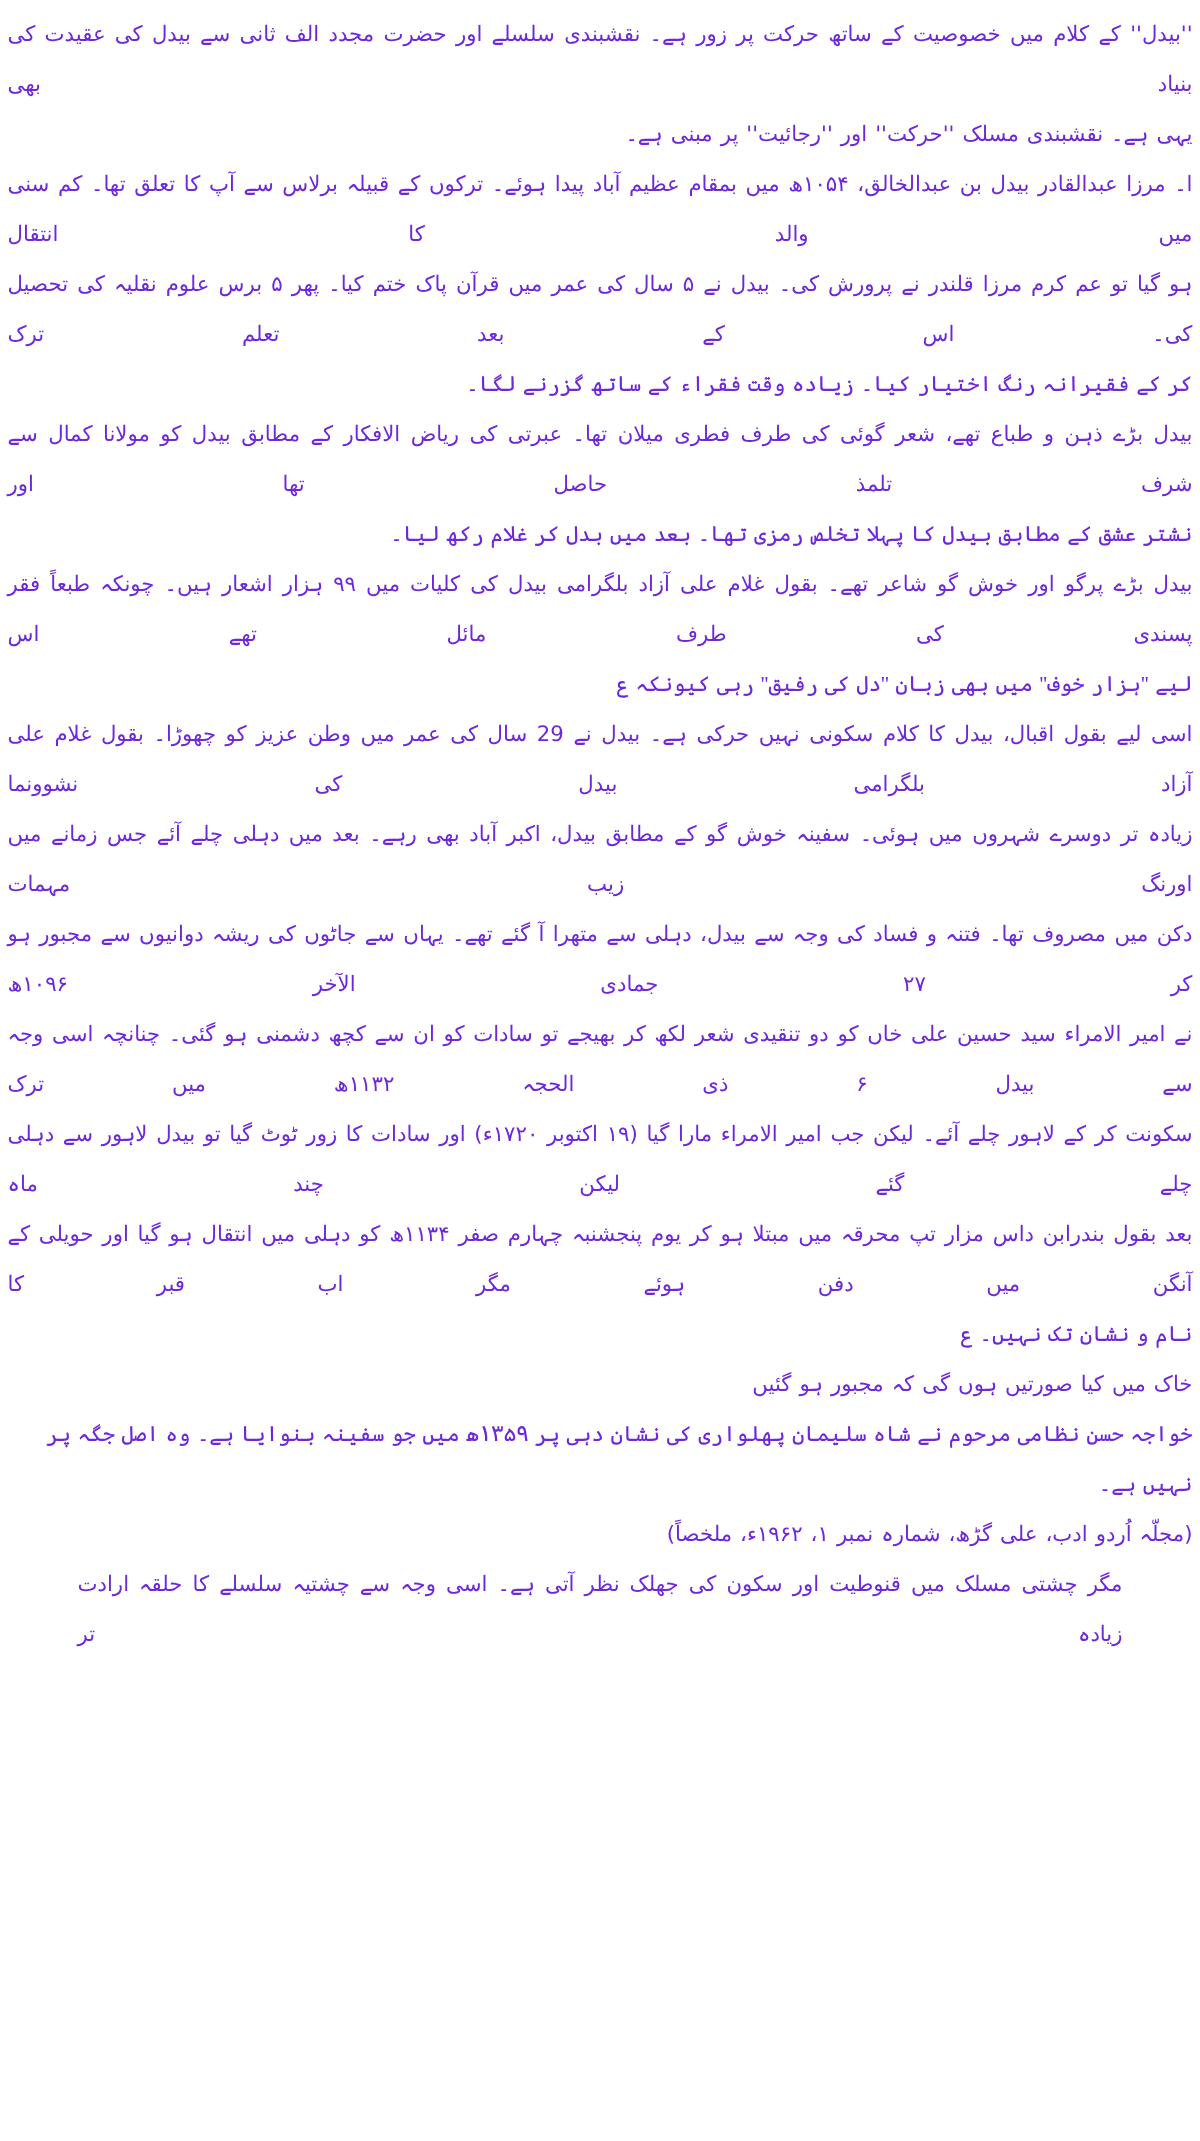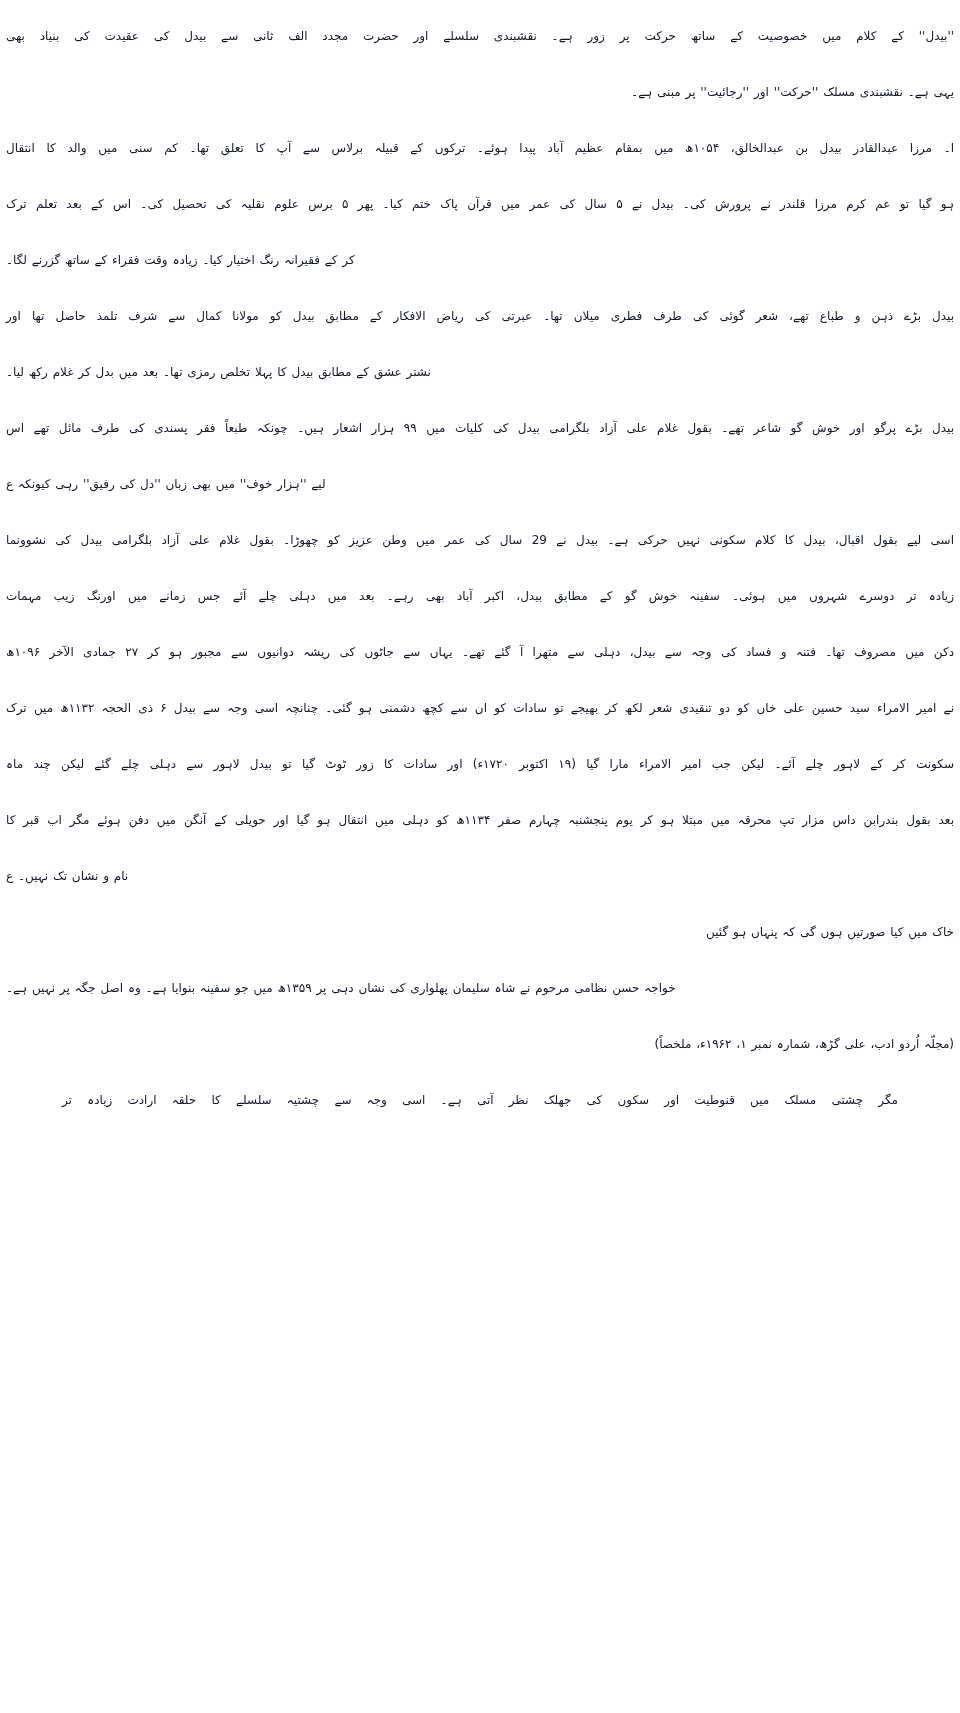--- a/index.html
+++ b/index.html
@@ -15,31 +15,32 @@
     background: #ffffff;
     color: #000000;
     overflow: hidden;
   }
   .doc {
     width: 100%;
   }
   .line {
     direction: rtl;
     font-family: "DejaVu Sans", sans-serif;
-    font-size: 12px;
-    line-height: 56px;
-    color: #0f172a;
+    font-size: 17px;
+    line-height: 40px;
+    color: #6d28d9;
     word-spacing: 1px;
   }
   .full {
     text-align: justify;
     text-align-last: justify;
   }
   .start {
-    text-align: left;
+    text-align: right;
+    font-family: Liberation Serif, serif;
   }
   .center {
     text-align: right;
   }
   .quote {
     margin: 0 56px;
   }
 </style>
 </head>
 <body>
@@ -55,18 +56,18 @@
       <div class="line start">نشتر عشق کے مطابق بیدل کا پہلا تخلص رمزی تھا۔ بعد میں بدل کر غلام رکھ لیا۔</div>
       <div class="line full">بیدل بڑے پرگو اور خوش گو شاعر تھے۔ بقول غلام علی آزاد بلگرامی بیدل کی کلیات میں ۹۹ ہزار اشعار ہیں۔ چونکہ طبعاً فقر پسندی کی طرف مائل تھے اس</div>
       <div class="line start">لیے ''ہزار خوف'' میں بھی زبان ''دل کی رفیق'' رہی کیونکہ ع</div>
       <div class="line full">اسی لیے بقول اقبال، بیدل کا کلام سکونی نہیں حرکی ہے۔ بیدل نے 29 سال کی عمر میں وطن عزیز کو چھوڑا۔ بقول غلام علی آزاد بلگرامی بیدل کی نشوونما</div>
       <div class="line full">زیادہ تر دوسرے شہروں میں ہوئی۔ سفینہ خوش گو کے مطابق بیدل، اکبر آباد بھی رہے۔ بعد میں دہلی چلے آئے جس زمانے میں اورنگ زیب مہمات</div>
       <div class="line full">دکن میں مصروف تھا۔ فتنہ و فساد کی وجہ سے بیدل، دہلی سے متھرا آ گئے تھے۔ یہاں سے جاٹوں کی ریشہ دوانیوں سے مجبور ہو کر ۲۷ جمادی الآخر ۱۰۹۶ھ</div>
       <div class="line full">نے امیر الامراء سید حسین علی خاں کو دو تنقیدی شعر لکھ کر بھیجے تو سادات کو ان سے کچھ دشمنی ہو گئی۔ چنانچہ اسی وجہ سے بیدل ۶ ذی الحجہ ۱۱۳۲ھ میں ترک</div>
       <div class="line full">سکونت کر کے لاہور چلے آئے۔ لیکن جب امیر الامراء مارا گیا (۱۹ اکتوبر ۱۷۲۰ء) اور سادات کا زور ٹوٹ گیا تو بیدل لاہور سے دہلی چلے گئے لیکن چند ماہ</div>
       <div class="line full">بعد بقول بندرابن داس مزار تپ محرقہ میں مبتلا ہو کر یوم پنجشنبہ چہارم صفر ۱۱۳۴ھ کو دہلی میں انتقال ہو گیا اور حویلی کے آنگن میں دفن ہوئے مگر اب قبر کا</div>
       <div class="line start">نام و نشان تک نہیں۔ ع</div>
-      <div class="line center">خاک میں کیا صورتیں ہوں گی کہ پنہاں ہو گئیں</div>
+      <div class="line center">خاک میں کیا صورتیں ہوں گی کہ مجبور ہو گئیں</div>
       <div class="line start">خواجہ حسن نظامی مرحوم نے شاہ سلیمان پھلواری کی نشان دہی پر ۱۳۵۹ھ میں جو سفینہ بنوایا ہے۔ وہ اصل جگہ پر نہیں ہے۔</div>
       <div class="line center">(مجلّہ اُردو ادب، علی گڑھ، شمارہ نمبر ۱، ۱۹۶۲ء، ملخصاً)</div>
       <div class="line quote full">مگر چشتی مسلک میں قنوطیت اور سکون کی جھلک نظر آتی ہے۔ اسی وجہ سے چشتیہ سلسلے کا حلقہ ارادت زیادہ تر</div>
     </div>
 </div>
 
 </body></html>

